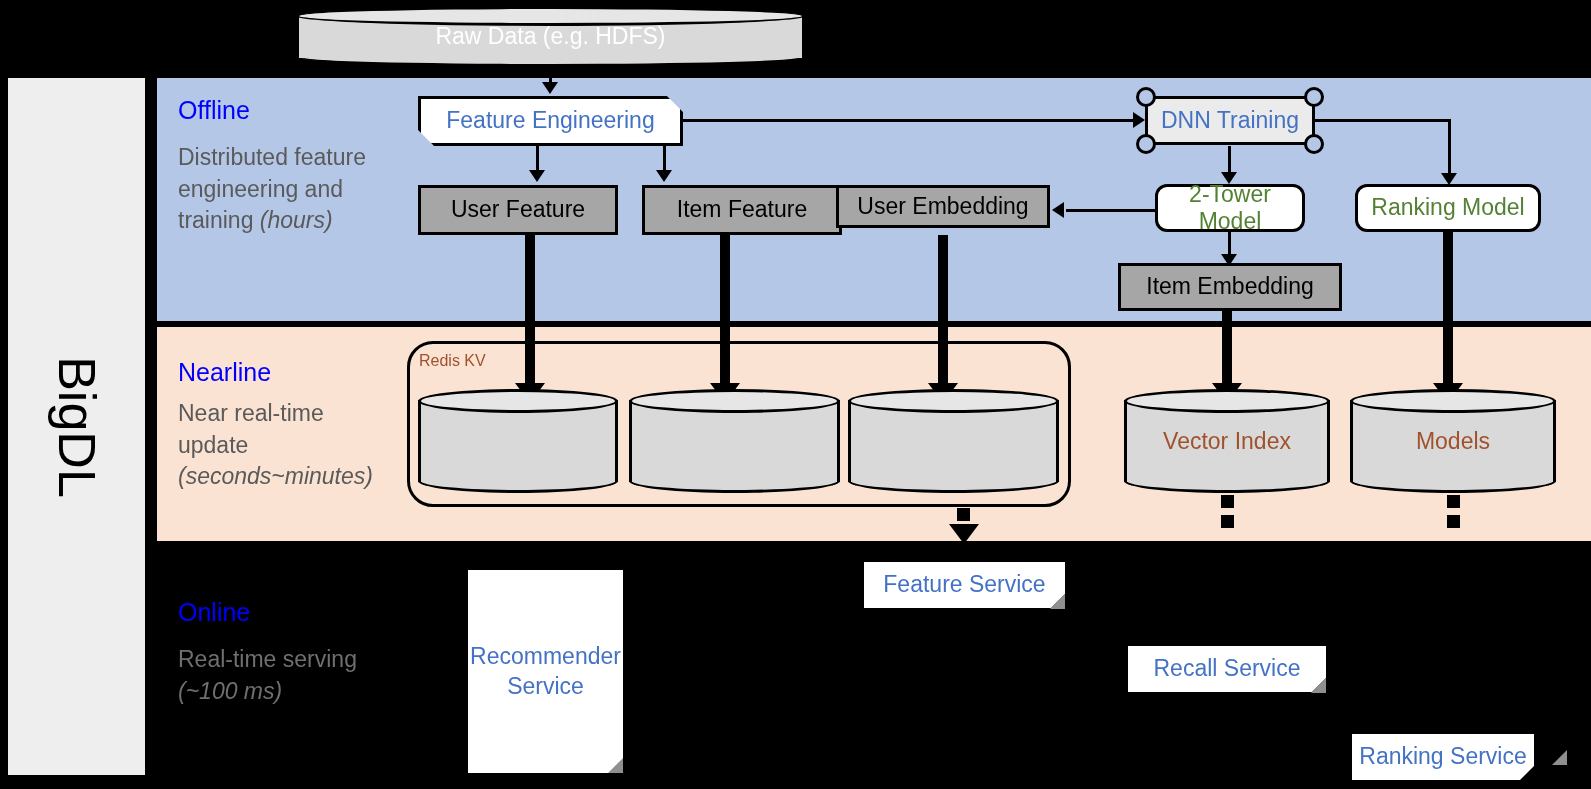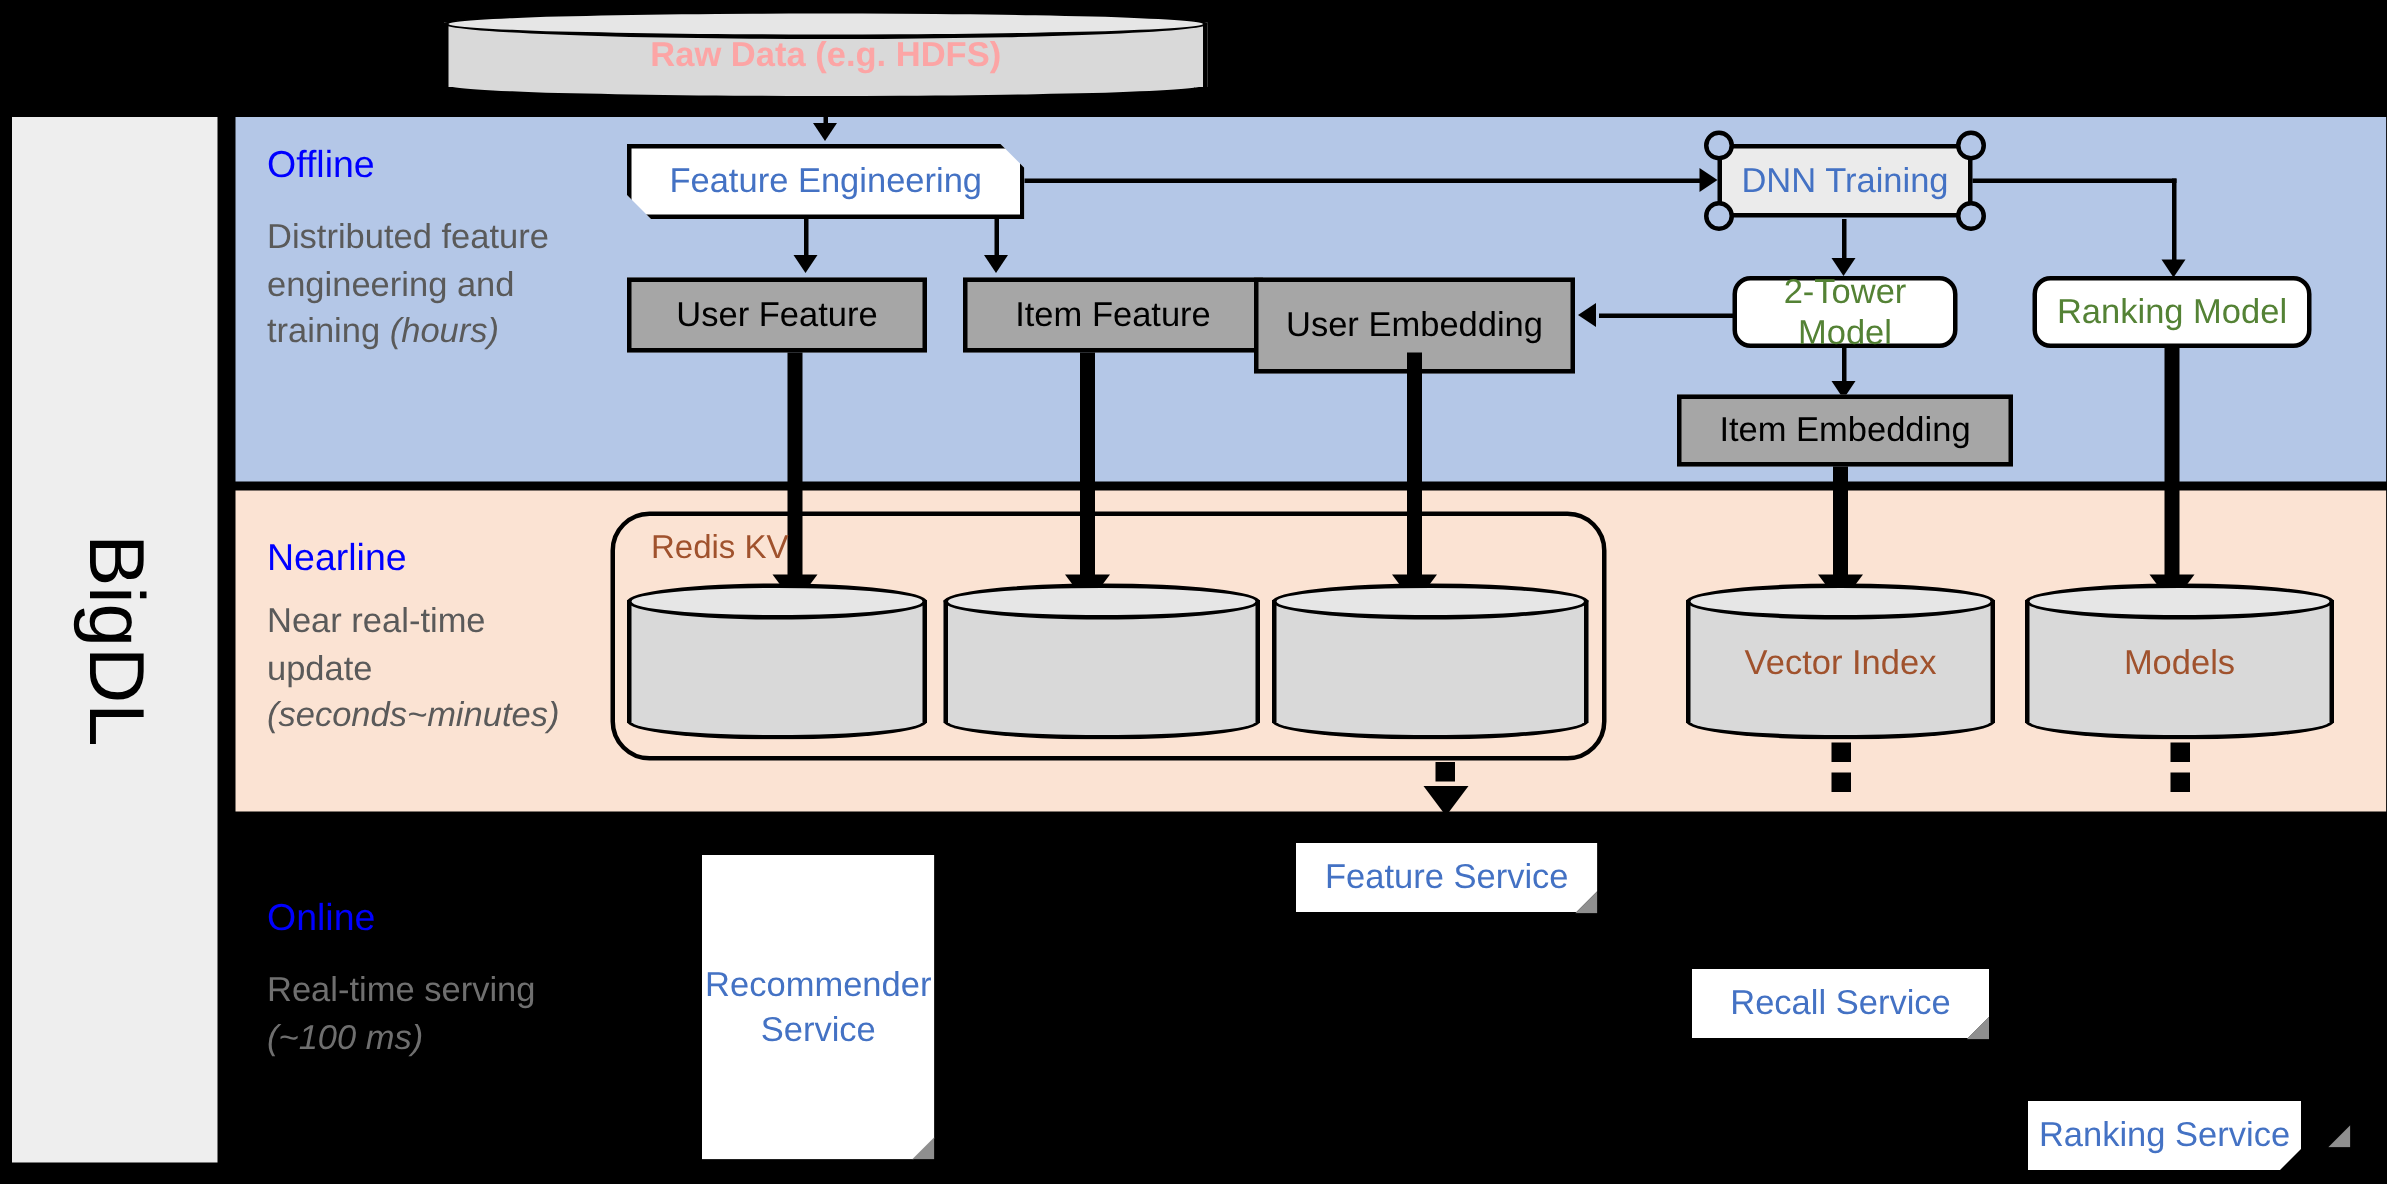--- a/index.html
+++ b/index.html
@@ -179,21 +179,21 @@
     right: 0;
     top: 0;
     bottom: 0;
     display: flex;
     align-items: center;
     justify-content: center;
     font-size: 23px;
     color: #a0522d;
     z-index: 3;
   }
-  .cyl .cyl-label.dark { color: #fca5a5; font-weight: bold; }
+  .cyl .cyl-label.dark { color: #ffffff; }
 
   
   #raw-data {
     left: 296px;
     top: 6px;
     width: 509px;
     height: 61px;
   }
   #raw-data .cyl-top    { height: 20px; background:#e6e6e6; }
   #raw-data .cyl-bottom { height: 20px; }
@@ -206,23 +206,23 @@
     top: 341px;
     width: 664px;
     height: 166px;
     border: 3px solid #000000;
     border-radius: 26px;
     box-sizing: border-box;
     background: transparent;
   }
   #redis-kv-label {
     position: absolute;
-    left: 434px;
+    left: 419px;
     top: 352px;
-    font-size: 22px;
+    font-size: 16px;
     color: #a0522d;
     z-index: 4;
   }
 
   
   .line {
     position: absolute;
     background: #000000;
   }
   .thin-v { width: 3px; }
@@ -350,21 +350,21 @@
   <div class="line thin-h" style="left:1315px; top:119px; width:136px;"></div>
   <div class="line thin-v" style="left:1448px; top:119px; height:60px;"></div>
   <div class="arrow-down-thin" style="left:1441px; top:173px;"></div>
 
   <div class="node box-grey" style="left:418px; top:185px; width:200px; height:50px;text-align:center;">
     <span>User Feature</span>
   </div>
   <div class="node box-grey" style="left:626px; top:185px; width:200px; height:50px;margin-left:16px;">
     <span>Item Feature</span>
   </div>
-  <div class="node box-grey" style="left:836px; top:185px; width:214px; height:64px;">
+  <div class="node box-grey" style="left:836px; top:185px; width:214px; height:43px;">
     <span>User Embedding</span>
   </div>
 
   <div class="line thin-h" style="left:1066px; top:209px; width:90px;"></div>
   <div class="arrow-left-thin" style="left:1052px; top:202px;"></div>
 
   <div class="node box-proc rounded" style="left:1155px; top:184px; width:150px; height:48px;">
     <span class="txt-green">2-Tower Model</span>
   </div>
   <div class="node box-proc rounded" style="left:1355px; top:184px; width:186px; height:48px;">

